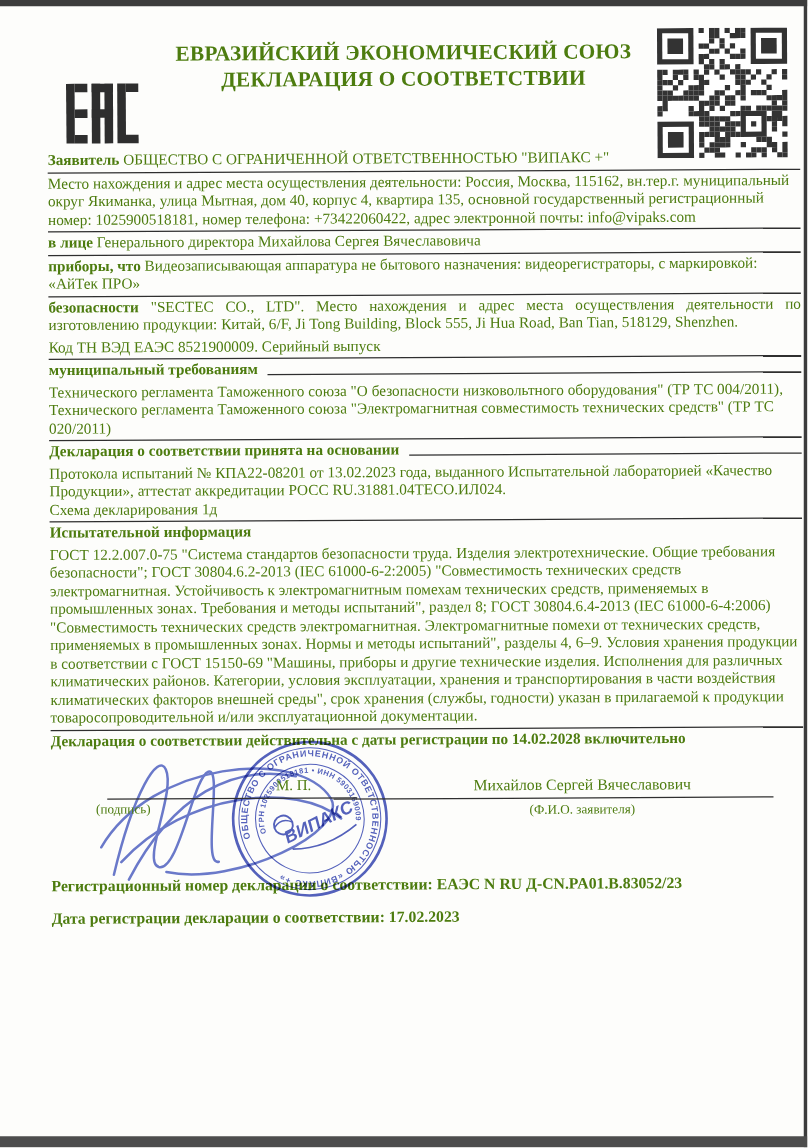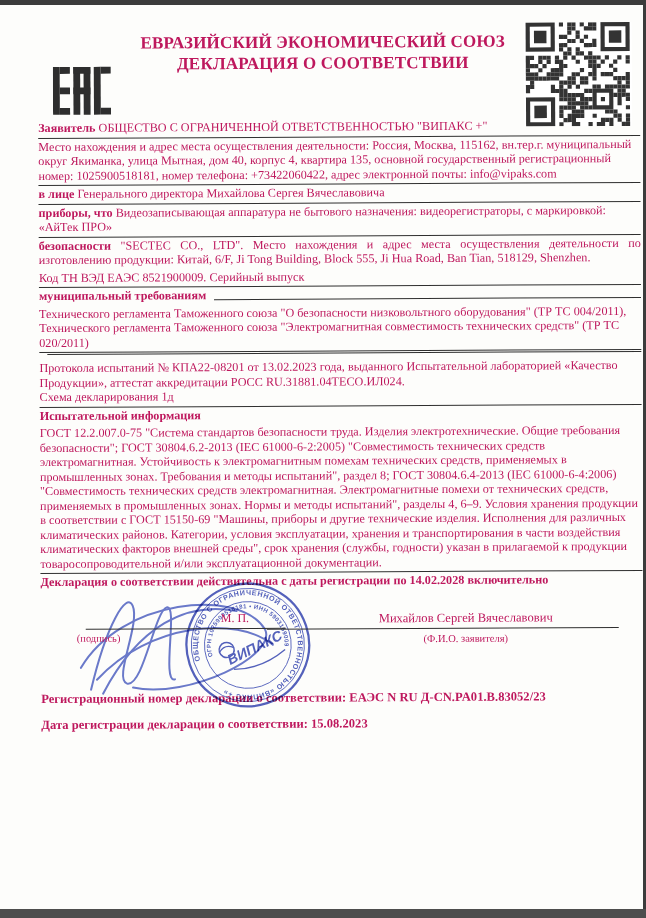--- a/index.html
+++ b/index.html
@@ -1,17 +1,17 @@
 <!DOCTYPE html>
 <html><head>
 <meta charset="utf-8">
 <style>
   html,body{margin:0;padding:0;background:#e9e9e9;}
   .page{position:relative;width:646px;height:918px;margin:0 auto;background:#fdfdfb;
-        font-family:"Liberation Serif",serif;color:#be185d;overflow:hidden;}
+        font-family:"Liberation Serif",serif;color:#4d7c0f;overflow:hidden;}
   .bar-top{position:absolute;top:0;left:0;right:0;height:5px;background:#3c3c3c;}
   .bar-bottom{position:absolute;bottom:0;left:0;right:0;height:9px;background:#4d4d4d;}
   .bar-right{position:absolute;top:0;right:0;bottom:0;width:3px;background:#3c3c3c;}
   .scan{position:absolute;left:0;top:5px;width:646px;transform:rotate(-0.3deg);transform-origin:50px 100px;}
   .header{position:relative;height:115px;padding-top:28px;box-sizing:border-box;}
   .titles{width:420px;margin:0 auto;text-align:center;font-weight:bold;font-size:17px;line-height:21px;letter-spacing:.2px;}
   .eac{position:absolute;left:53px;top:58px;width:58px;height:56px;}
   .qr{position:absolute;left:524px;top:20px;width:108px;height:104px;background:#fff;}
   .qr svg{width:108px;height:104px;}
   .content{margin-left:38px;width:602px;font-size:12.2px;line-height:14.5px;}
@@ -315,20 +315,21 @@
         <span>Код ТН ВЭД ЕАЭС 8521900009. Серийный выпуск</span>
       </div>
       <div class="r trail">
         <span class="b">муниципальный требованиям</span>
         <span class="tline"></span>
       </div>
       <div class="r u">
         <span>Технического регламента Таможенного союза "О безопасности низковольтного оборудования" (ТР ТС 004/2011), Технического регламента Таможенного союза "Электромагнитная совместимость технических средств" (ТР ТС 020/2011)</span>
       </div>
       <div class="r trail">
+        <span class="b">Декларация о соответствии принята на основании</span>
         <span class="tline"></span>
       </div>
       <div class="r u">
         <div>Протокола испытаний № КПА22-08201 от 13.02.2023 года, выданного Испытательной лабораторией «Качество Продукции», аттестат аккредитации РОСС RU.31881.04ТЕСО.ИЛ024.</div>
         <div>Схема декларирования 1д</div>
       </div>
       <div class="r">
         <span class="b">Испытательной информация</span>
       </div>
       <div class="r u">
@@ -377,18 +378,18 @@
       </div>
     </div>
 
     <div class="foot">
       <div class="row1">
         <span>Регистрационный номер декларации о соответствии:</span>
         <span>ЕАЭС N RU Д-CN.PA01.B.83052/23</span>
       </div>
       <div class="row2">
         <span>Дата регистрации декларации о соответствии:</span>
-        <span>15.08.2023</span>
+        <span>17.02.2023</span>
       </div>
     </div>
 
   </div>
 </div>
 
 </body></html>

